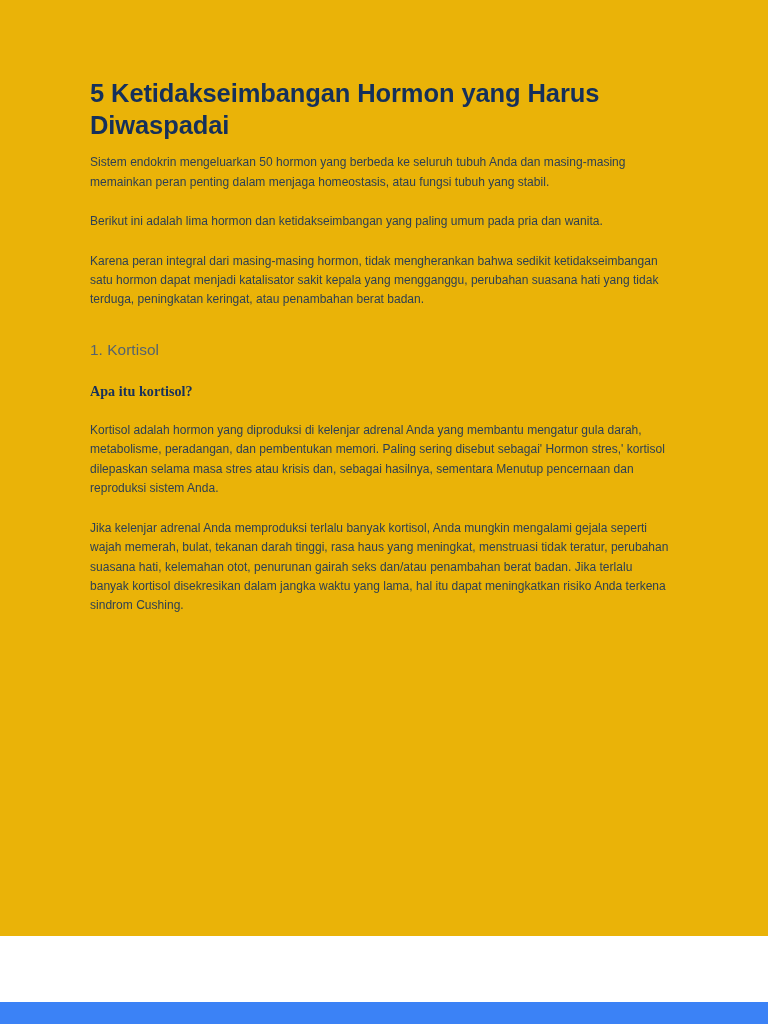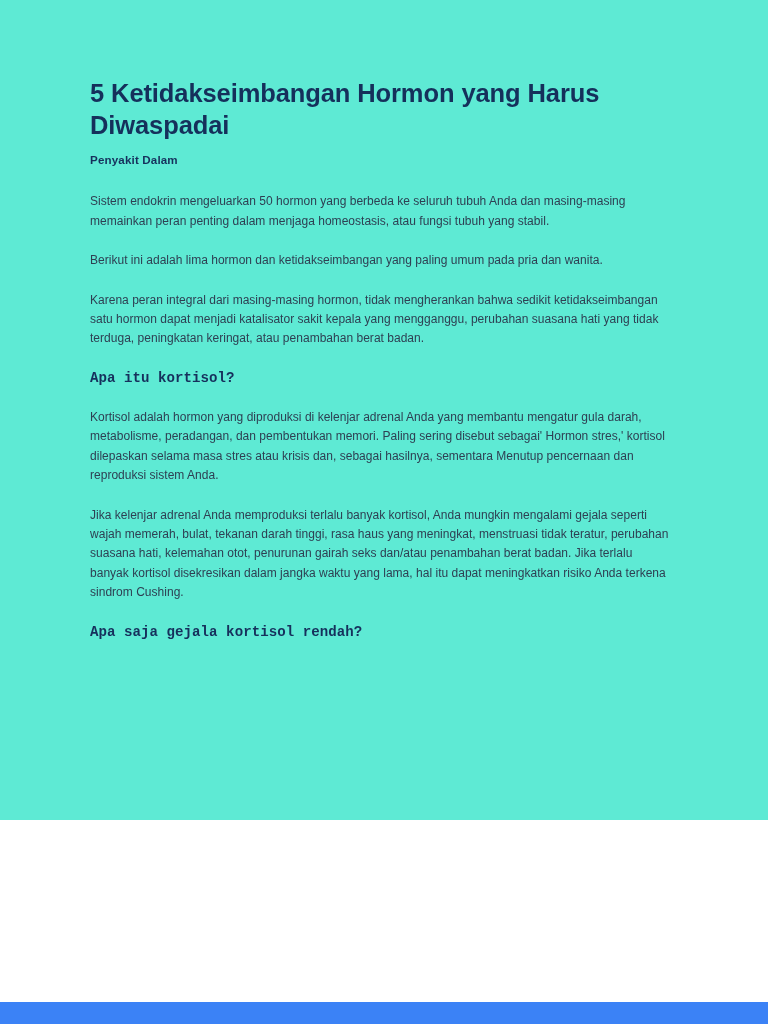--- a/index.html
+++ b/index.html
@@ -14,22 +14,22 @@
     font-family: "Liberation Sans", sans-serif;
     overflow: hidden;
     position: relative;
   }
 
   #page {
     position: absolute;
     left: 0;
     top: 0;
     width: 768px;
-    height: 820px;
-    background: #5eead4;
+    height: 936px;
+    background: #eab308;
     box-sizing: border-box;
     padding-left: 9px;
   }
 
   #article {
     position: absolute;
     left: 90px;
     top: 78px;
     width: 584px;
   }
@@ -82,21 +82,21 @@
     font-family: "Liberation Sans", sans-serif;
   }
 
   h3.sub-head {
     font-size: 14.1px;
     font-weight: bold;
     color: #16305c;
     margin: 0 0 20px 0;
     line-height: 1.35;
     letter-spacing: 0.05px;
-    font-family: Liberation Mono, monospace;
+    font-family: Liberation Serif, serif;
   }
 
   #footer-bar {
     position: absolute;
     left: 0;
     top: 970px;
     width: 768px;
     height: 54px;
     background: #3b82f6;
     display: flex;
@@ -117,37 +117,36 @@
 </head>
 <body>
 
 <div id="page">
 
   <article id="article">
 
     <h1 class="title">5 Ketidakseimbangan Hormon yang Harus Diwaspadai</h1>
 
 
-    <div class="kicker">Penyakit Dalam</div>
 
     <p class="body-par">Sistem endokrin mengeluarkan 50 hormon yang berbeda ke seluruh tubuh Anda dan masing-masing memainkan peran penting dalam menjaga homeostasis, atau fungsi tubuh yang stabil.</p>
 
     <p class="body-par">Berikut ini adalah lima hormon dan ketidakseimbangan yang paling umum pada pria dan wanita.</p>
 
     <p class="body-par">Karena peran integral dari masing-masing hormon, tidak mengherankan bahwa sedikit ketidakseimbangan satu hormon dapat menjadi katalisator sakit kepala yang mengganggu, perubahan suasana hati yang tidak terduga, peningkatan keringat, atau penambahan berat badan.</p>
 
+    <h2 class="section-head">1. Kortisol</h2>
 
     <h3 class="sub-head">Apa itu kortisol?</h3>
 
     <p class="body-par">Kortisol adalah hormon yang diproduksi di kelenjar adrenal Anda yang membantu mengatur gula darah, metabolisme, peradangan, dan pembentukan memori. Paling sering disebut sebagai' Hormon stres,' kortisol dilepaskan selama masa stres atau krisis dan, sebagai hasilnya, sementara Menutup pencernaan dan reproduksi sistem Anda.</p>
 
 
     <p class="body-par">Jika kelenjar adrenal Anda memproduksi terlalu banyak kortisol, Anda mungkin mengalami gejala seperti wajah memerah, bulat, tekanan darah tinggi, rasa haus yang meningkat, menstruasi tidak teratur, perubahan suasana hati, kelemahan otot, penurunan gairah seks dan/atau penambahan berat badan. Jika terlalu banyak kortisol disekresikan dalam jangka waktu yang lama, hal itu dapat meningkatkan risiko Anda terkena sindrom Cushing.</p>
 
-    <h3 class="sub-head">Apa saja gejala kortisol rendah?</h3>
 
   </article>
 
 </div>
 
 <div id="footer-bar">
   <span id="footer-text">NEWS 2026 NURULAMIN</span>
 </div>
 
 </body></html>

